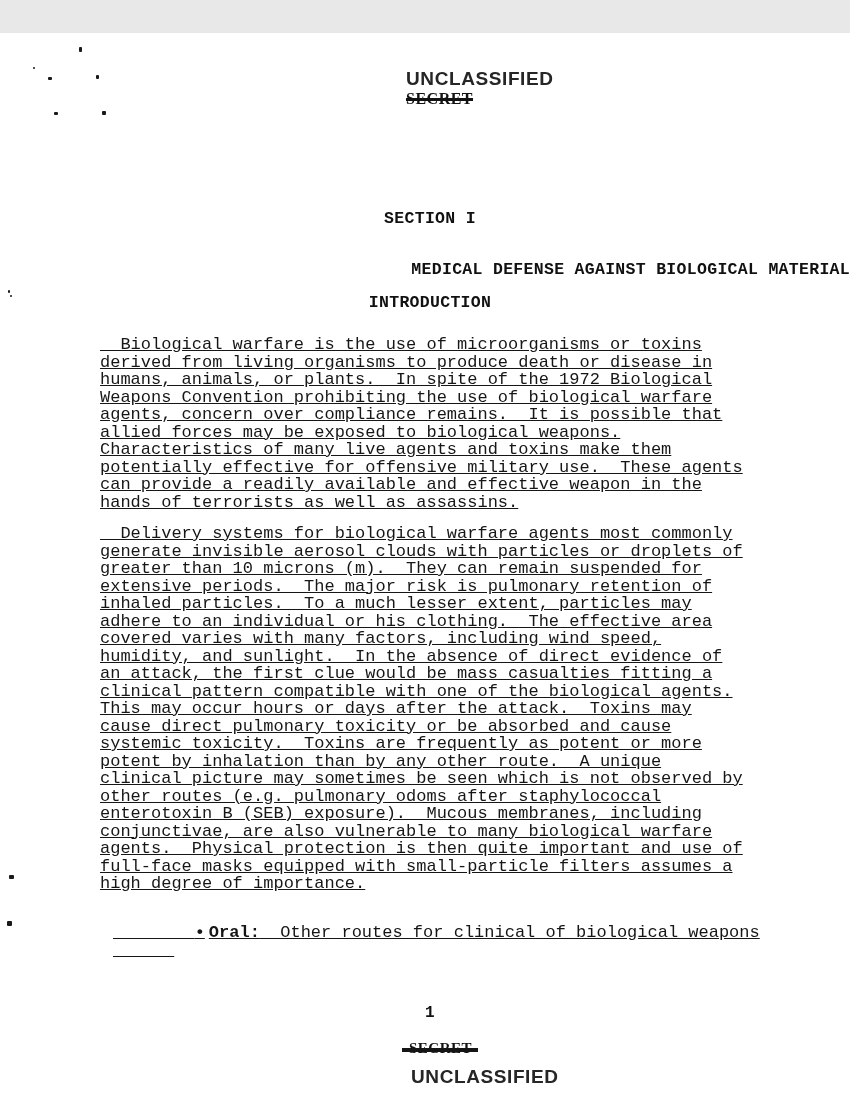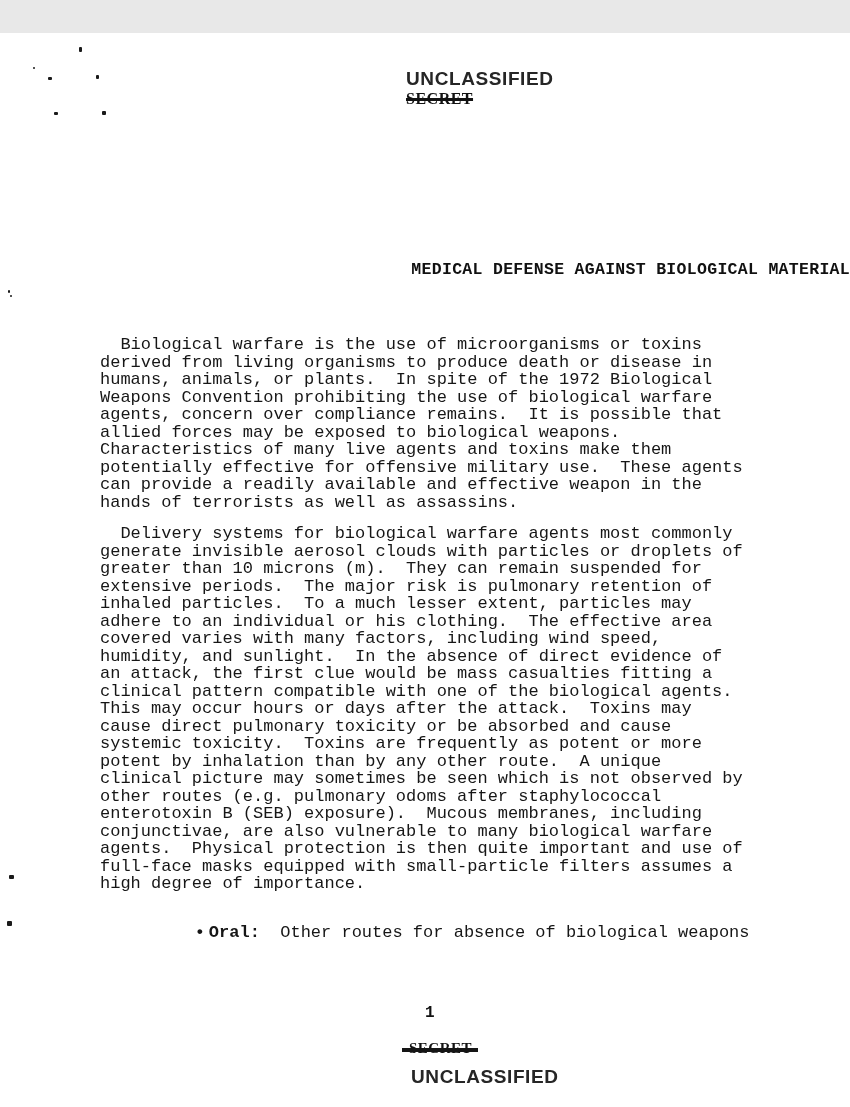--- a/index.html
+++ b/index.html
@@ -86,20 +86,21 @@
   .h-title       { top: 227px; text-align: right; }
   .h-subtitle    { top: 260px; }
   .page-number   { top: 971px; font-weight: bold; font-size: 16px; }
 
   
   .body-text {
     position: absolute;
     left: 100px;
     top: 303px;
     width: 680px;
+    text-decoration: underline;
   }
   .para {
     margin: 0 0 14px 0;
     font-family: "Liberation Mono", "DejaVu Sans Mono", monospace;
     font-size: 17px;
     line-height: 17.5px;
     white-space: pre;
     color: #161616;
   }
   .bullet-item {
@@ -138,21 +139,23 @@
   <div class="speck" style="left:54px;  top:79px;  width:4px; height:3px;"></div>
   <div class="speck" style="left:102px; top:78px;  width:4px; height:4px;"></div>
   <div class="speck" style="left:8px;   top:257px; width:2px; height:3px;"></div>
   <div class="speck" style="left:10px;  top:262px; width:2px; height:2px;"></div>
   <div class="speck" style="left:9px;   top:842px; width:5px; height:4px;"></div>
   <div class="speck" style="left:7px;   top:888px; width:5px; height:5px;"></div>
 
   <div class="unclass-top">UNCLASSIFIED</div>
   <div class="secret-top">SECRET</div>
 
+  <div class="center-col h-section">SECTION I</div>
   <div class="center-col h-title">MEDICAL DEFENSE AGAINST BIOLOGICAL MATERIAL</div>
+  <div class="center-col h-subtitle">INTRODUCTION</div>
 
   <div class="body-text">
     <pre class="para">  Biological warfare is the use of microorganisms or toxins
 derived from living organisms to produce death or disease in
 humans, animals, or plants.  In spite of the 1972 Biological
 Weapons Convention prohibiting the use of biological warfare
 agents, concern over compliance remains.  It is possible that
 allied forces may be exposed to biological weapons.
 Characteristics of many live agents and toxins make them
 potentially effective for offensive military use.  These agents
@@ -175,21 +178,21 @@
 clinical picture may sometimes be seen which is not observed by
 other routes (e.g. pulmonary odoms after staphylococcal
 enterotoxin B (SEB) exposure).  Mucous membranes, including
 conjunctivae, are also vulnerable to many biological warfare
 agents.  Physical protection is then quite important and use of
 full-face masks equipped with small-particle filters assumes a
 high degree of importance.</pre>
 
     <div class="bullet-item">
       <div class="bullet-first-line">
-        <span class="bullet-marker">•</span><span class="bullet-label">Oral:</span><span>  Other routes for absence of biological weapons</span>
+        <span class="bullet-marker">•</span><span class="bullet-label">Oral:</span><span>  Other routes for clinical of biological weapons</span>
       </div>
     </div>
   </div>
 
   <div class="center-col page-number">1</div>
   <div class="secret-bottom">SECRET</div>
   <div class="unclass-bottom">UNCLASSIFIED</div>
 
 </div>
 

